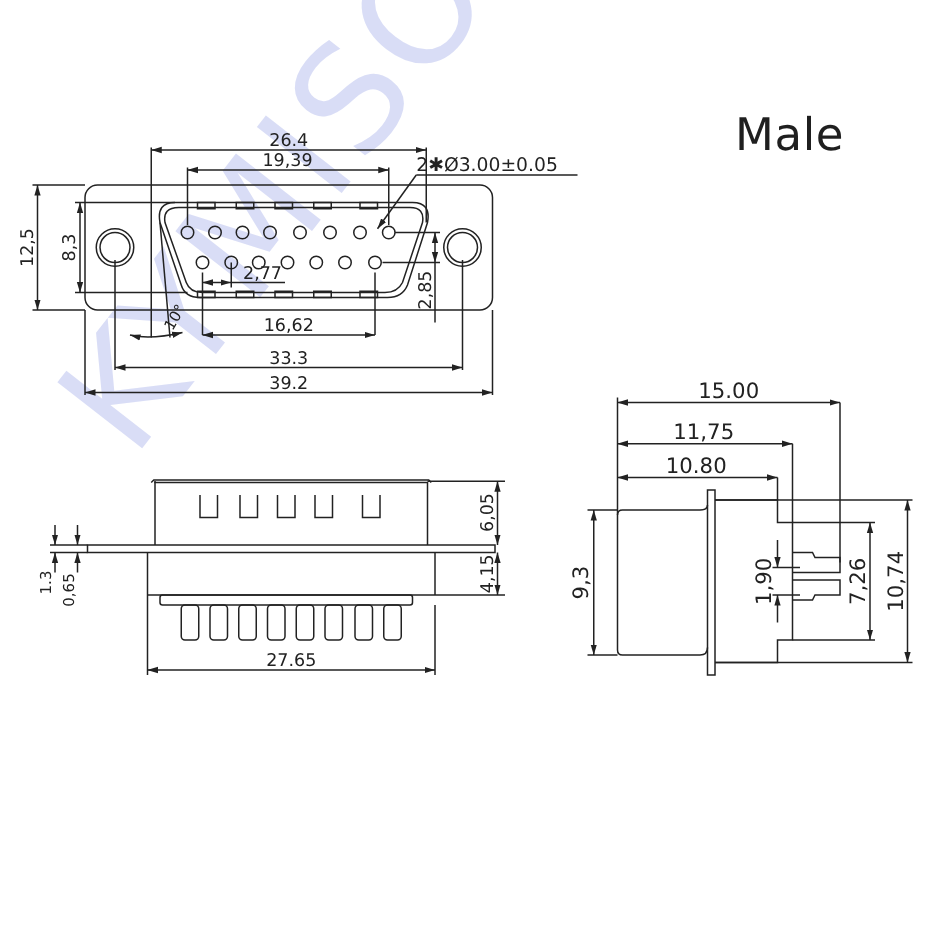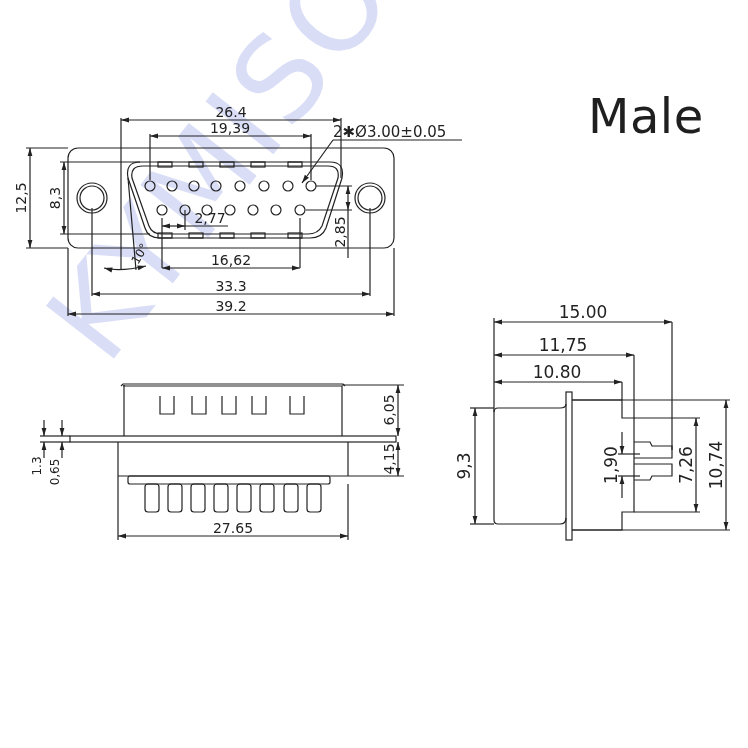--- a/index.html
+++ b/index.html
@@ -1,19 +1,19 @@
 <!DOCTYPE html>
 <html><head>
 <meta charset="utf-8">
 <style>
   html, body { margin: 0; padding: 0; background: #ffffff; }
   body { width: 748px; height: 748px; position: relative; overflow: hidden;
          font-family: "DejaVu Sans", sans-serif; }
   #canvas { position: absolute; left: 0; top: 0; width: 748px; height: 748px; }
-  .title { position: absolute; left: 588px; top: 88px; font-size: 48px; color: #1f1f1f;
+  .title { position: absolute; left: 588px; top: 88px; font-size: 36px; color: #1f1f1f;
            font-family: "DejaVu Sans", sans-serif; letter-spacing: 0.5px; }
   .watermark { position: absolute; left: 20px; top: 300px; font-size: 118px; font-weight: normal;
                color: rgba(170,180,235,0.45); transform: rotate(-52deg); transform-origin: 0 0;
                font-family: "DejaVu Sans", sans-serif; letter-spacing: 4px; white-space: nowrap; }
   svg text { font-family: "DejaVu Sans", sans-serif; fill: #222; }
 </style>
 </head>
 <body>
 
 <div class="watermark">KYMISON</div>

